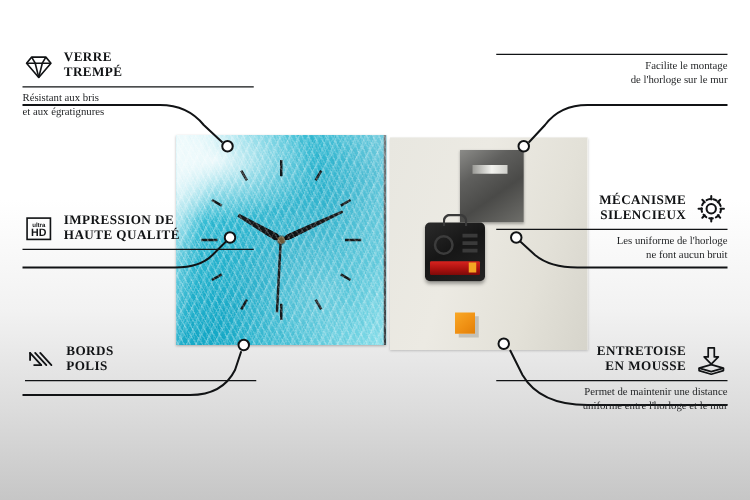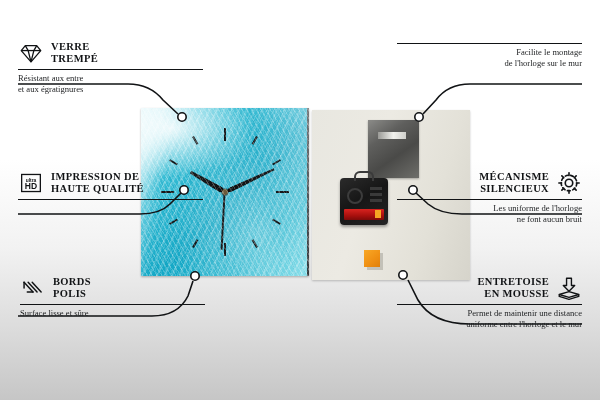--- a/index.html
+++ b/index.html
@@ -134,21 +134,21 @@
   .feature.right .title { text-align:right; }
   .feature.right .desc { text-align:right; }
   .ico { width:26px; height:26px; flex:0 0 26px; display:block; }
   .ico svg { display:block; width:26px; height:26px; }
 
   
   #f-verre    { left:18px;  top:40px;  }
   #f-impress  { left:18px;  top:170px; }
   #f-bords    { left:20px;  top:275px; }
   #f-poignees { left:397px; top:40px;  }
-  #f-mecan    { left:397px; top:170px; }
+  #f-mecan    { left:397px; top:154px; }
   #f-entretoise{left:397px; top:275px; }
 
   #f-poignees, #f-mecan, #f-entretoise { width:185px; }
 </style>
 </head>
 <body>
 
 <div id="stage">
 
   <div class="product">
@@ -251,21 +251,21 @@
               <path d="M23 7 L19.5 13 L16 27"></path>
         </g>
           </svg>
       </span>
       <span class="title">
         <span>VERRE</span><br><span>TREMPÉ</span>
       </span>
     </div>
     <div class="rule"></div>
     <div class="desc">
-      <span>Résistant aux entre</span><br><span>et aux égratignures</span>
+      <span>Résistant aux bris</span><br><span>et aux égratignures</span>
     </div>
   </div>
 
   <div class="feature left" id="f-impress">
     <div class="head">
       <span class="ico">
         <svg viewBox="0 0 32 32">
           <rect x="4.5" y="5.5" width="23" height="21" fill="none" stroke="#111315" stroke-width="1.6"></rect>
           <text x="16" y="14.2" text-anchor="middle" font-family="Liberation Sans, sans-serif" font-size="6" font-weight="bold" fill="#111315">ultra</text>
           <text x="16" y="23.2" text-anchor="middle" font-family="Liberation Sans, sans-serif" font-size="10.5" font-weight="bold" fill="#111315">HD</text>
@@ -289,23 +289,20 @@
           <path d="M5 9 L5 16"></path>
               <path d="M16 21 L9 21"></path>
         </g>
           </svg>
       </span>
       <span class="title">
         <span>BORDS</span><br><span>POLIS</span>
       </span>
     </div>
     <div class="rule"></div>
-    <div class="desc">
-      <span>Surface lisse et sûre</span>
-    </div>
   </div>
 
   <div class="feature right" id="f-poignees">
     <div class="rule"></div>
     <div class="desc">
       <span>Facilite le montage</span><br><span>de l'horloge sur le mur</span>
     </div>
   </div>
 
   <div class="feature right" id="f-mecan">

